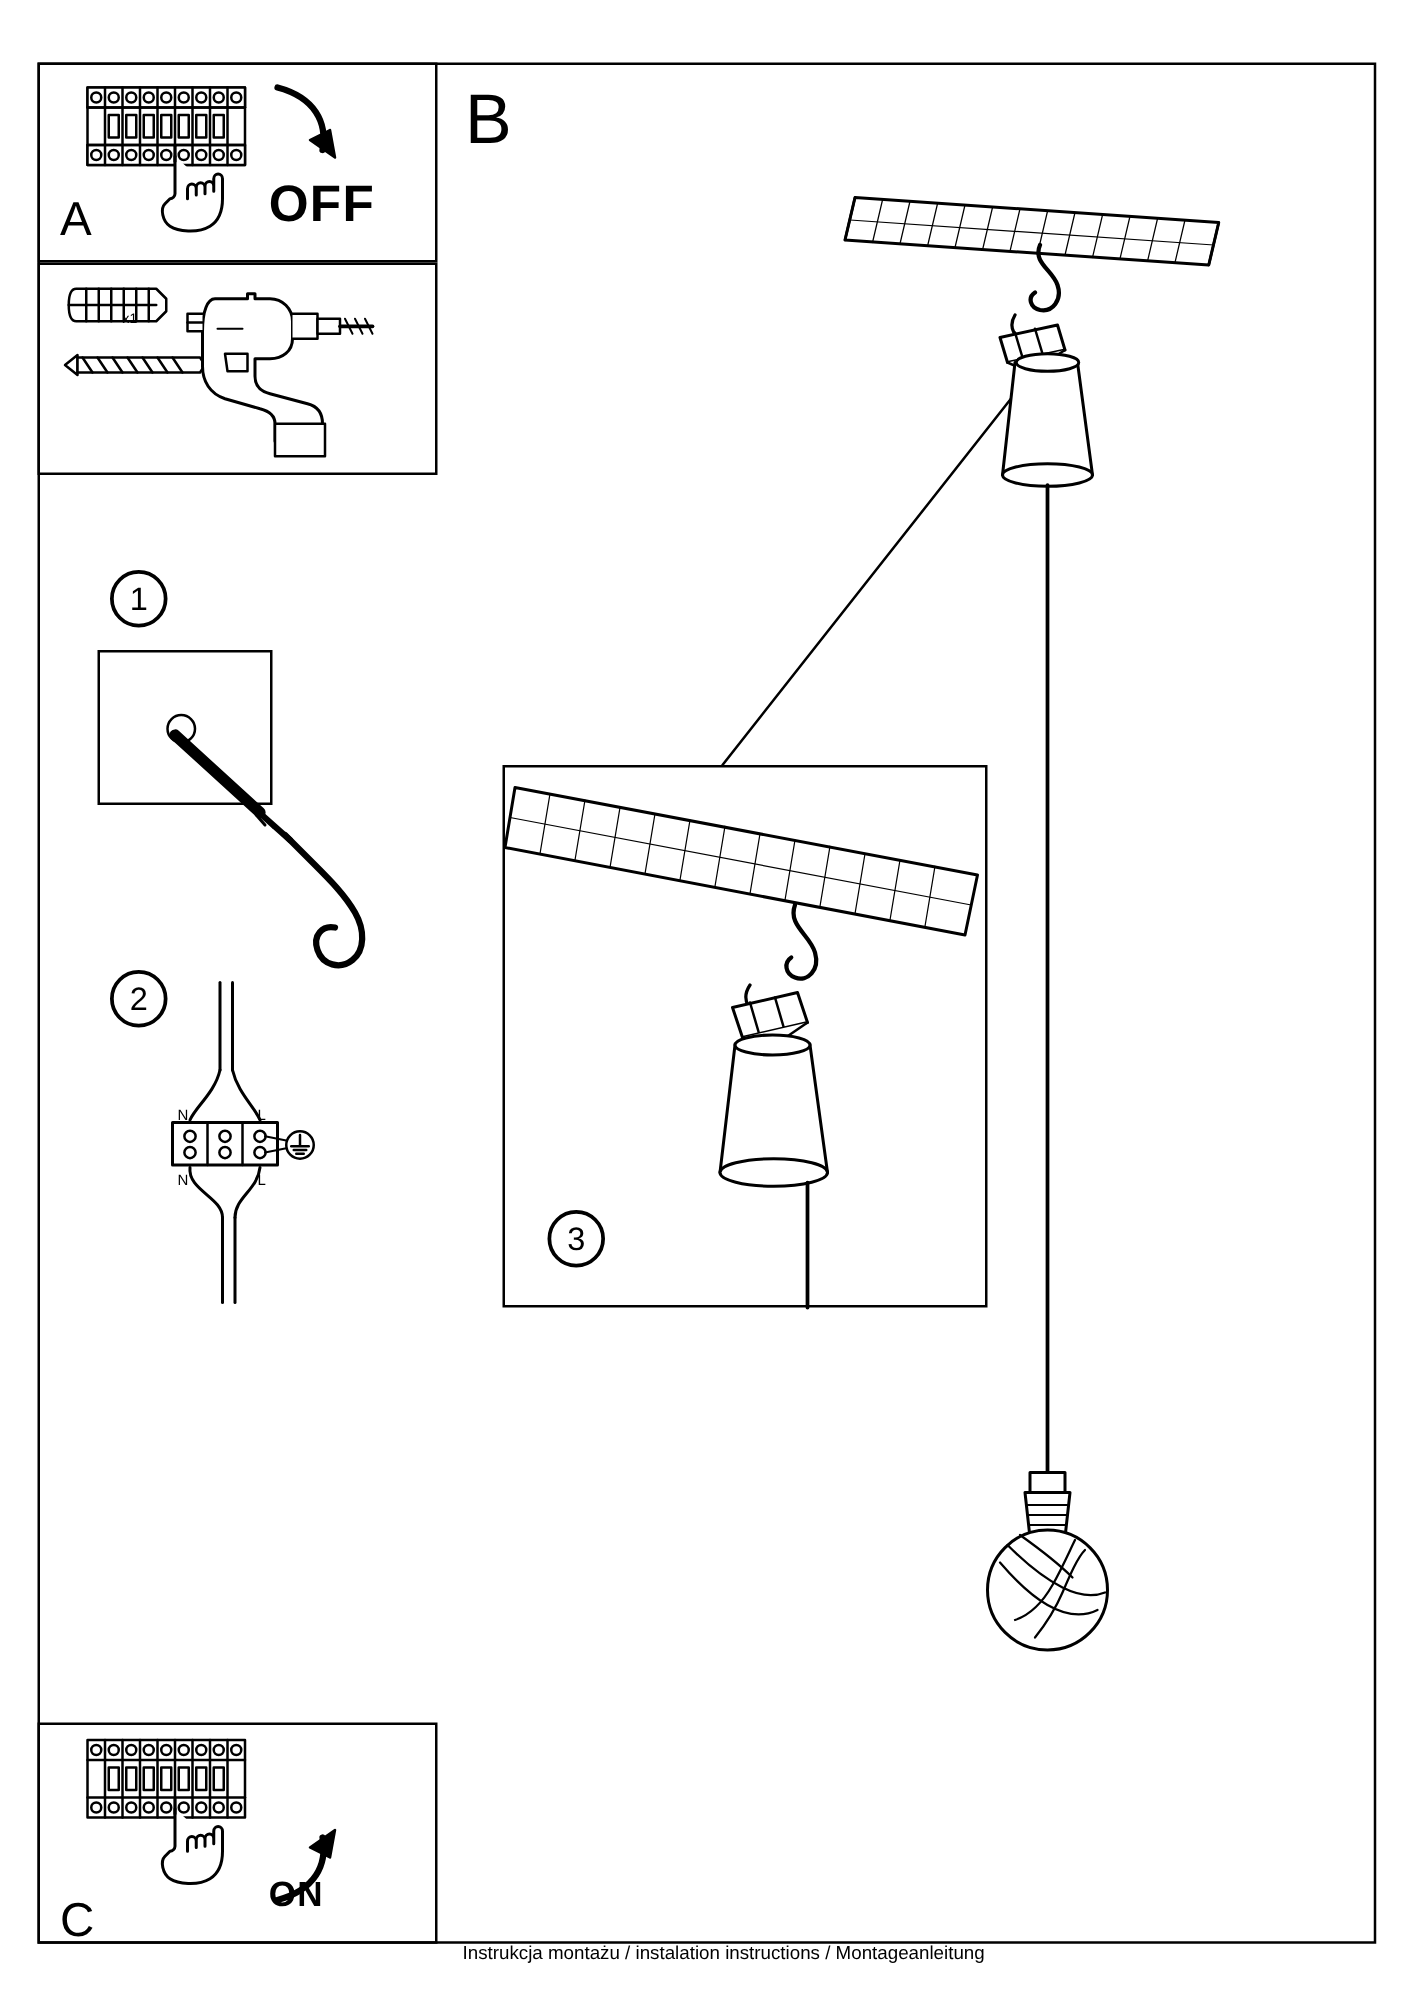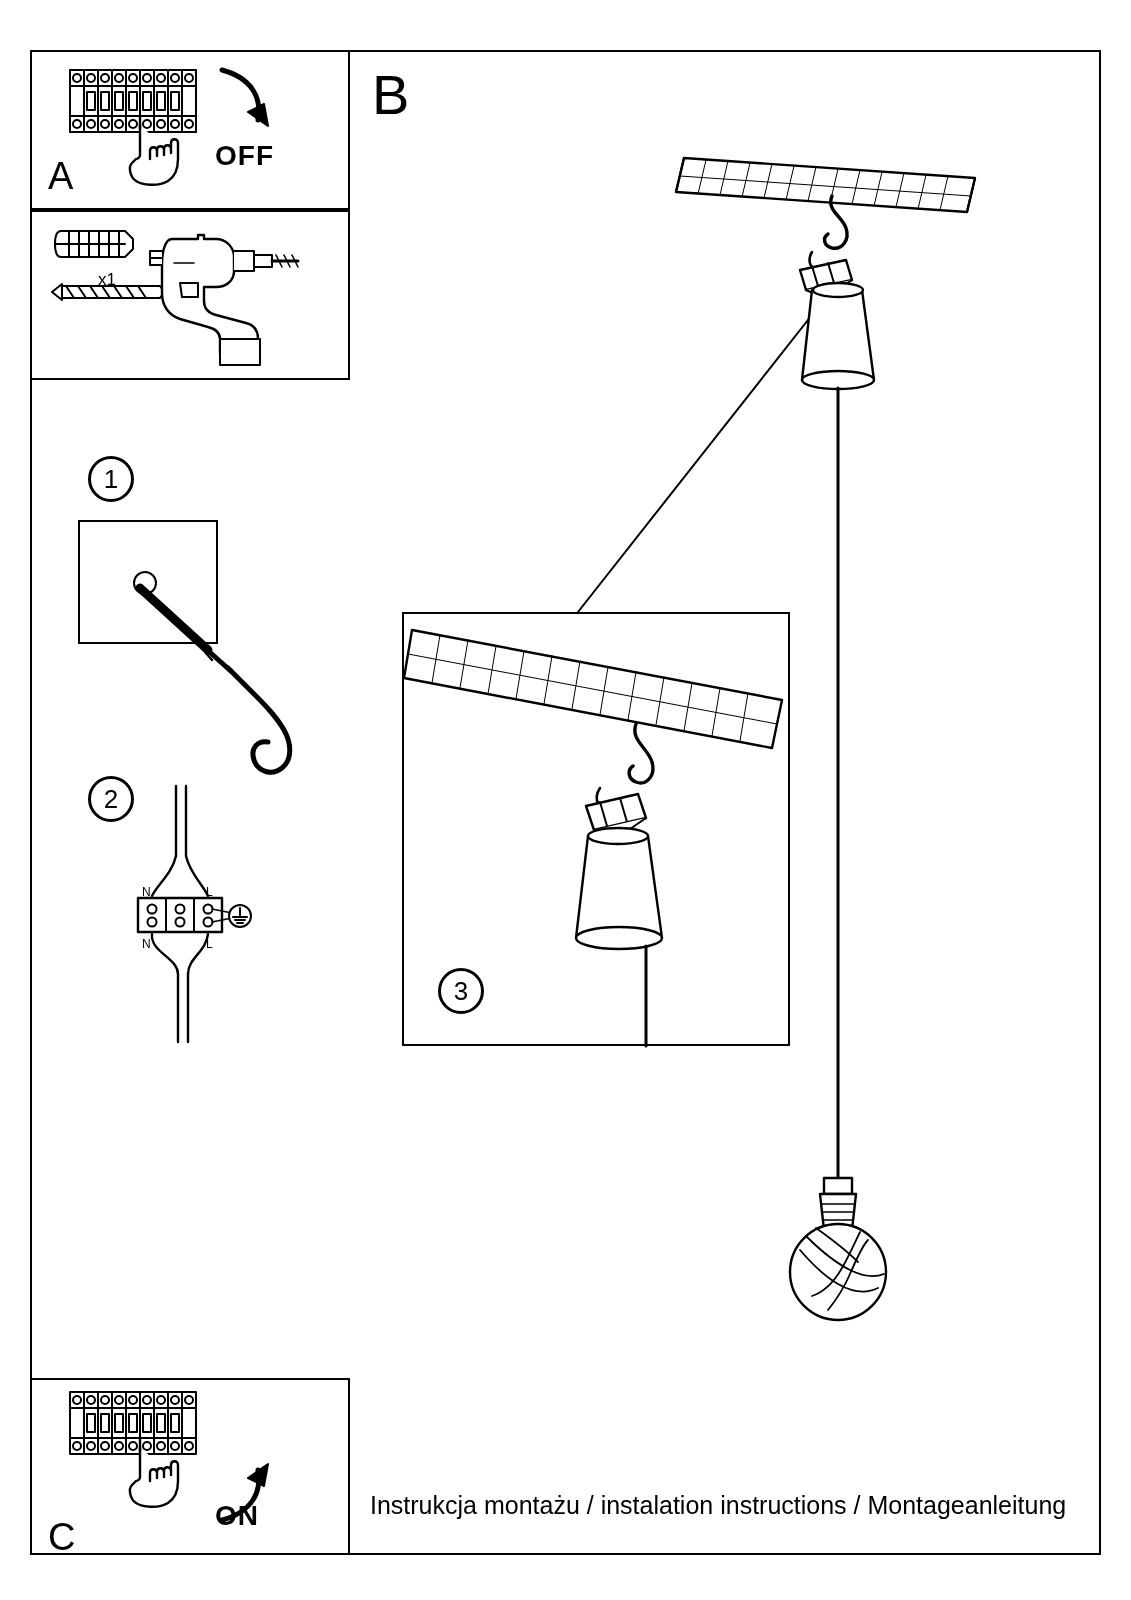--- a/index.html
+++ b/index.html
@@ -6,25 +6,25 @@
   body{font-family:"Liberation Sans", sans-serif;color:#000;}
   #page{position:relative;width:1131px;height:1600px;background:#fff;overflow:hidden;}
   .frame{position:absolute;border:2px solid #000;box-sizing:border-box;}
 
   
   .outer{left:30px;top:50px;width:1071px;height:1505px;border:2px solid #000;}
 
   
   .panel-a{left:30px;top:50px;width:320px;height:160px;}
   .panel-a-label{position:absolute;left:48px;top:155px;font-size:38px;font-weight:400;}
-  .off-label{position:absolute;left:215px;top:140px;font-size:28px;font-weight:700;letter-spacing:1px;}
+  .off-label{position:absolute;left:215px;top:140px;font-size:41px;font-weight:700;letter-spacing:1px;}
 
   
   .panel-tools{left:30px;top:210px;width:320px;height:170px;}
-  .x1-label{position:absolute;left:98px;top:270px;font-size:17px;}
+  .x1-label{position:absolute;left:98px;top:249px;font-size:11px;}
 
   
   .circ{position:absolute;width:46px;height:46px;border:3px solid #000;border-radius:50%;
         display:flex;align-items:center;justify-content:center;font-size:26px;box-sizing:border-box;}
   .circ1{left:88px;top:456px;}
   .circ2{left:88px;top:776px;}
   .circ3{left:438px;top:968px;}
 
   
   .step1-box{left:78px;top:520px;width:140px;height:124px;}
@@ -34,21 +34,21 @@
 
   
   .detail-box{left:402px;top:612px;width:388px;height:434px;}
 
   
   .panel-c{left:30px;top:1378px;width:320px;height:177px;}
   .panel-c-label{position:absolute;left:48px;top:1516px;font-size:38px;}
   .on-label{position:absolute;left:215px;top:1500px;font-size:28px;font-weight:700;letter-spacing:1px;}
 
   
-  .caption{position:absolute;left:370px;top:1490px;font-size:25px;line-height:30px;}
+  .caption{position:absolute;left:370px;top:1548px;font-size:15px;line-height:30px;}
 
   svg{display:block;}
   .svgabs{position:absolute;left:0;top:0;pointer-events:none;}
   .nofill{fill:none;stroke:#000;}
 </style>
 </head>
 <body>
 
 <div id="page">
 

